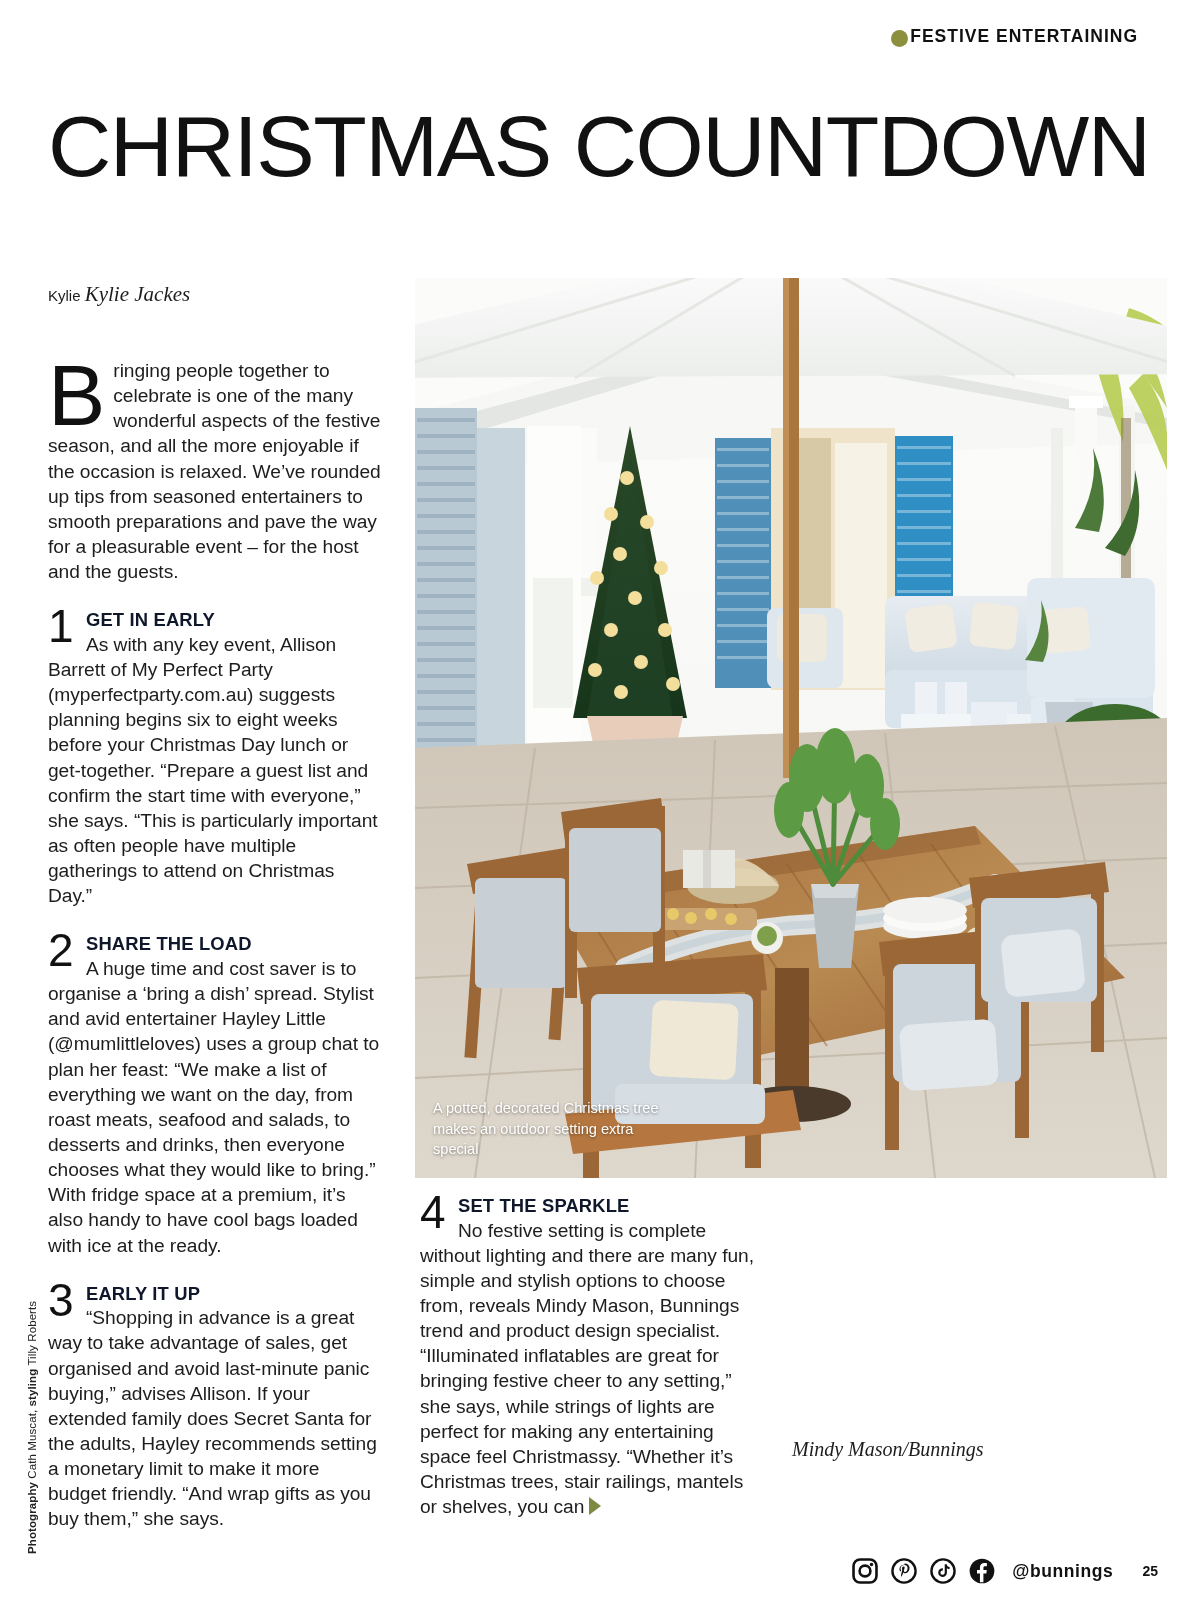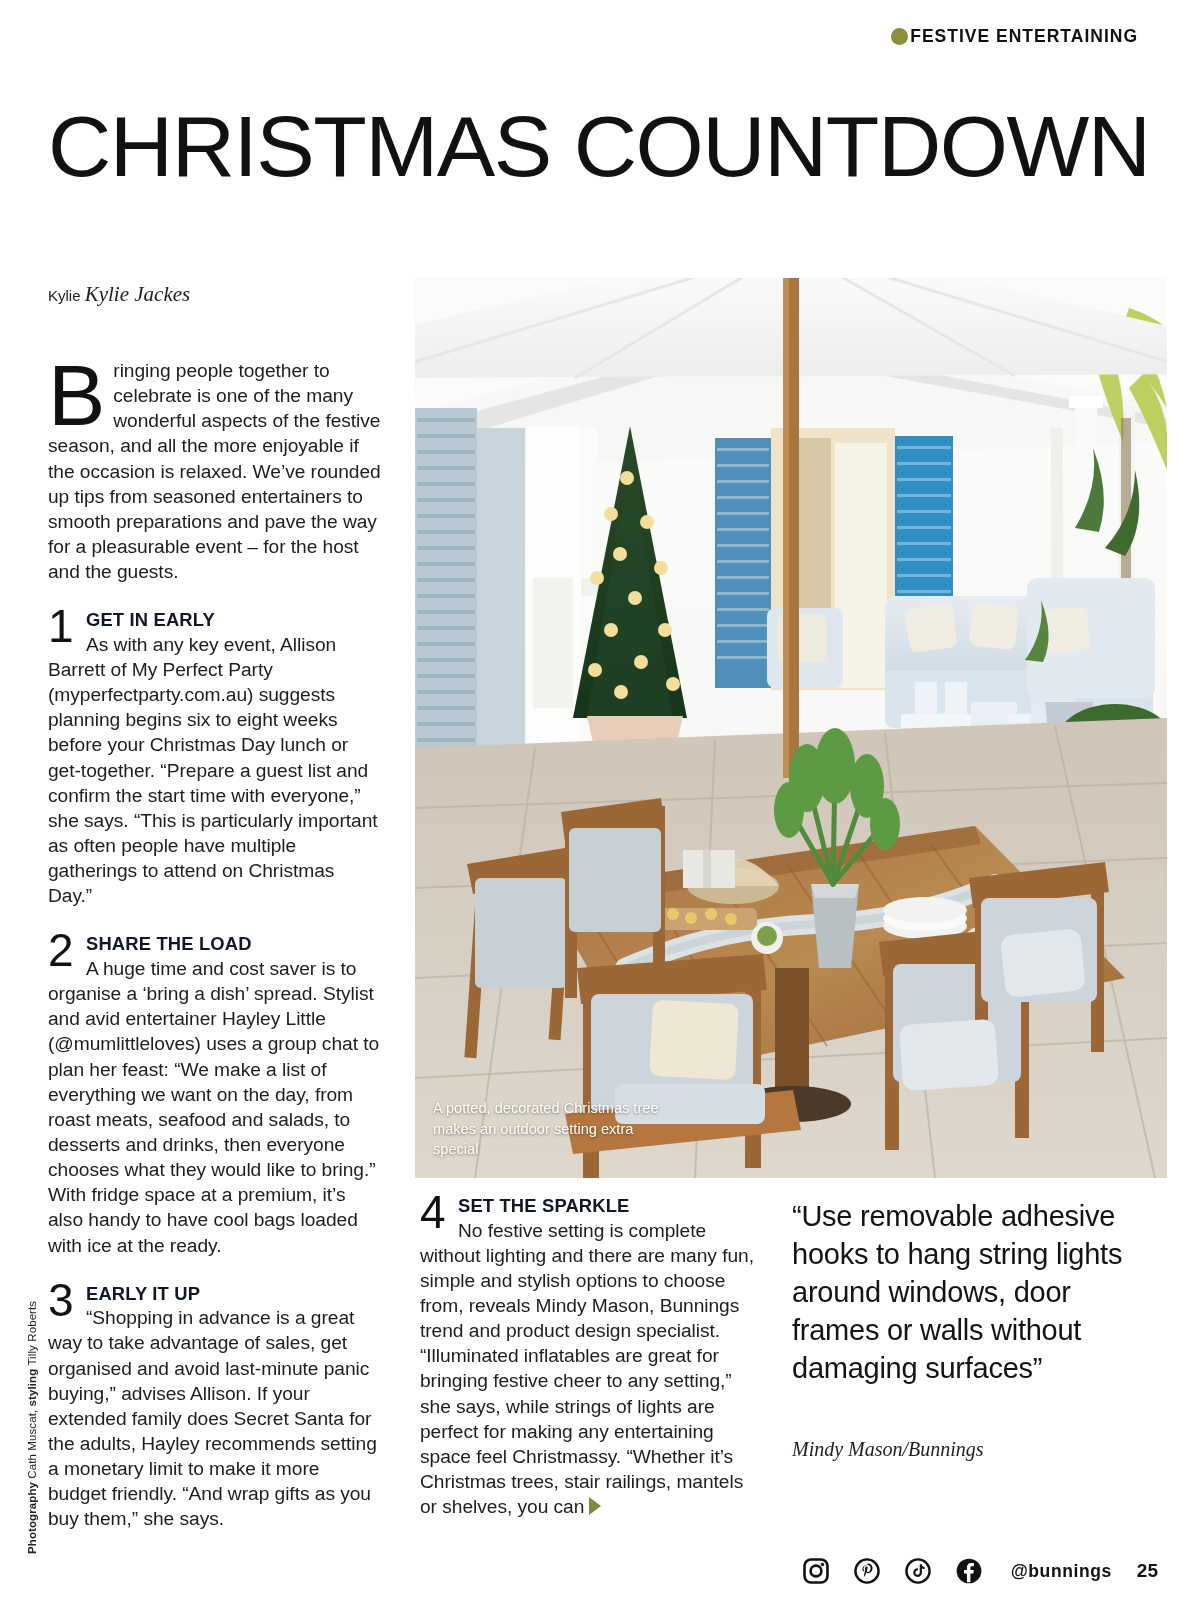--- a/index.html
+++ b/index.html
@@ -8,21 +8,21 @@
     background: #ffffff;
     font-family: "Liberation Sans", sans-serif;
     color: #1a1a1a;
     overflow: hidden;
   }
   .page { position: relative; width: 1200px; height: 1604px; background: #fff; }
 
   
   .runhead {
     position: absolute; top: 26px; right: 62px;
-    display: flex; align-items: center; gap: 2px;
+    display: flex; align-items: flex-end; gap: 2px;
     z-index: 40;
   }
   .runhead-dot {
     width: 17px; height: 17px; border-radius: 50%;
     background: #8b8f3e; display: block;
   }
   .runhead-label {
     font-size: 17.5px; font-weight: bold; letter-spacing: 1.0px;
     color: #111; white-space: nowrap;
   }
@@ -115,29 +115,29 @@
     transform: rotate(-90deg); transform-origin: center center;
     font-size: 11.5px; color: #222; white-space: nowrap;
     letter-spacing: 0.1px;
   }
   .credit b { font-weight: bold; }
 
   
   .footer {
     position: absolute; left: 0; right: 0; bottom: 20px;
     display: flex; align-items: center; justify-content: flex-end;
-    gap: 25px; padding-right: 42px;
+    gap: 13px; padding-right: 42px;
   }
   .footer svg { display: block; }
   .footer-handle {
     font-size: 17.5px; font-weight: bold; letter-spacing: 0.6px; color: #111;
     margin-left: 4px;
   }
   .footer-page {
-    font-size: 19px; font-weight: bold; color: #111; 
+    font-size: 14px; font-weight: bold; color: #111; margin-left: 16px;
   }
 </style>
 </head>
 <body>
 
 <div class="page">
 
   <div class="runhead">
     <span class="runhead-dot"></span>
     <span class="runhead-label">FESTIVE ENTERTAINING</span>
@@ -479,21 +479,20 @@
   </div>
 
   <div class="col" id="col2">
     <div class="tip" style="margin-top:0">
       <span class="tip-num">4</span>
       <div class="tip-head">SET THE SPARKLE</div>
       <div class="tip-body hang"><span>No festive setting is complete without lighting and there are many fun, simple and stylish options to choose from, reveals Mindy Mason, Bunnings trend and product design specialist. “Illuminated inflatables are great for bringing festive cheer to any setting,” she says, while strings of lights are perfect for making any entertaining space feel Christmassy. “Whether it’s Christmas trees, stair railings, mantels or shelves, you can</span><span class="contarrow"></span></div>
     </div>
   </div>
 
-  <blockquote class="pullquote">“Use removable adhesive hooks to hang string lights around windows, door frames or walls without damaging surfaces”</blockquote>
   <div class="pullquote-attr">Mindy Mason/Bunnings</div>
 
   <div class="credit">
     <b>Photography</b>
     <span>Cath Muscat,</span>
     <b>styling</b>
     <span>Tilly Roberts</span>
   </div>
 
   <div class="footer">

